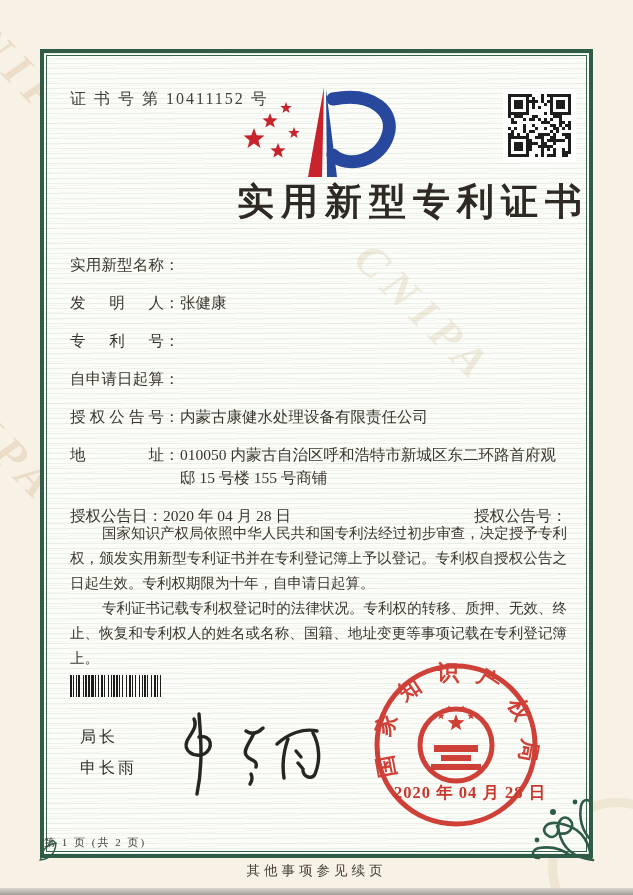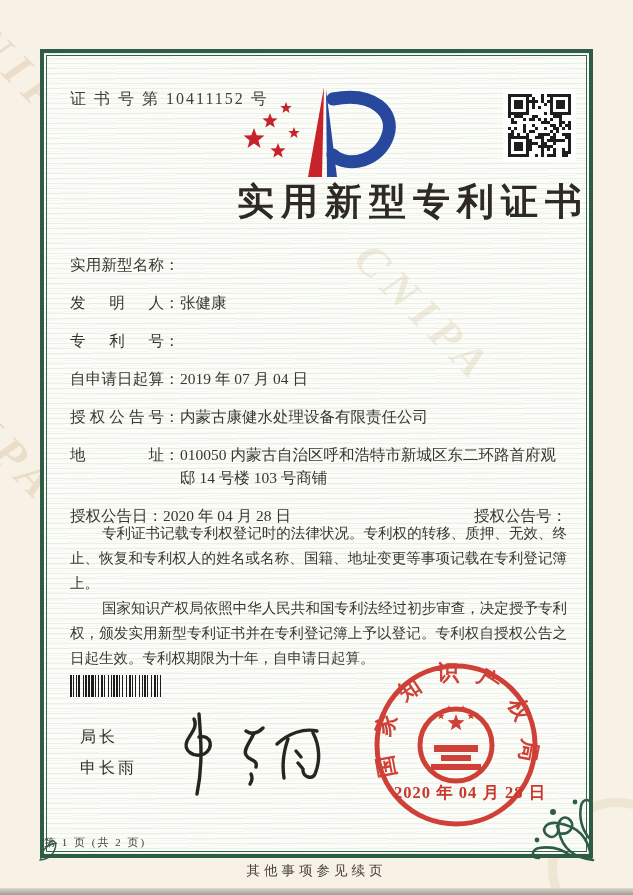--- a/index.html
+++ b/index.html
@@ -565,48 +565,47 @@
         <span class="fcolon">：</span>
         <span class="fvalue">张健康</span>
     </div>
     <div class="frow">
       <span class="flabel">专利号</span>
         <span class="fcolon">：</span>
     </div>
     <div class="frow">
       <span class="flabel">自申请日起算</span>
         <span class="fcolon">：</span>
-        <span class="fvalue">2019 年 07 月 04 日</span>
     </div>
     <div class="frow">
       <span class="flabel">授权公告号</span>
         <span class="fcolon">：</span>
         <span class="fvalue">内蒙古康健水处理设备有限责任公司</span>
     </div>
     <div class="frow">
       <span class="flabel">地址</span>
         <span class="fcolon">：</span>
-        <span class="fvalue">010050  内蒙古自治区呼和浩特市新城区东二环路首府观邸 14 号楼 103 号商铺</span>
+        <span class="fvalue">010050  内蒙古自治区呼和浩特市新城区东二环路首府观邸 15 号楼 155 号商铺</span>
     </div>
     <div class="grant-row">
       <span class="gpair">
         <span>授权公告日</span>
           <span>：</span>
           <span>2020 年 04 月 28 日</span>
       </span>
       <span class="gpair">
         <span>授权公告号</span>
           <span>：</span>
       </span>
     </div>
   </div>
 
   <div class="paras">
+    <p>国家知识产权局依照中华人民共和国专利法经过初步审查，决定授予专利权，颁发实用新型专利证书并在专利登记簿上予以登记。专利权自授权公告之日起生效。专利权期限为十年，自申请日起算。</p>
     <p>专利证书记载专利权登记时的法律状况。专利权的转移、质押、无效、终止、恢复和专利权人的姓名或名称、国籍、地址变更等事项记载在专利登记簿上。</p>
-    <p>国家知识产权局依照中华人民共和国专利法经过初步审查，决定授予专利权，颁发实用新型专利证书并在专利登记簿上予以登记。专利权自授权公告之日起生效。专利权期限为十年，自申请日起算。</p>
   </div>
 
   <div class="barcode" id="barcode">
       <div class="b" style="width: 2px;"></div>
       <div style="width: 1px;"></div>
       <div class="b" style="width: 1px;"></div>
       <div style="width: 2px;"></div>
       <div class="b" style="width: 1px;"></div>
       <div style="width: 1px;"></div>
       <div class="b" style="width: 2px;"></div>

